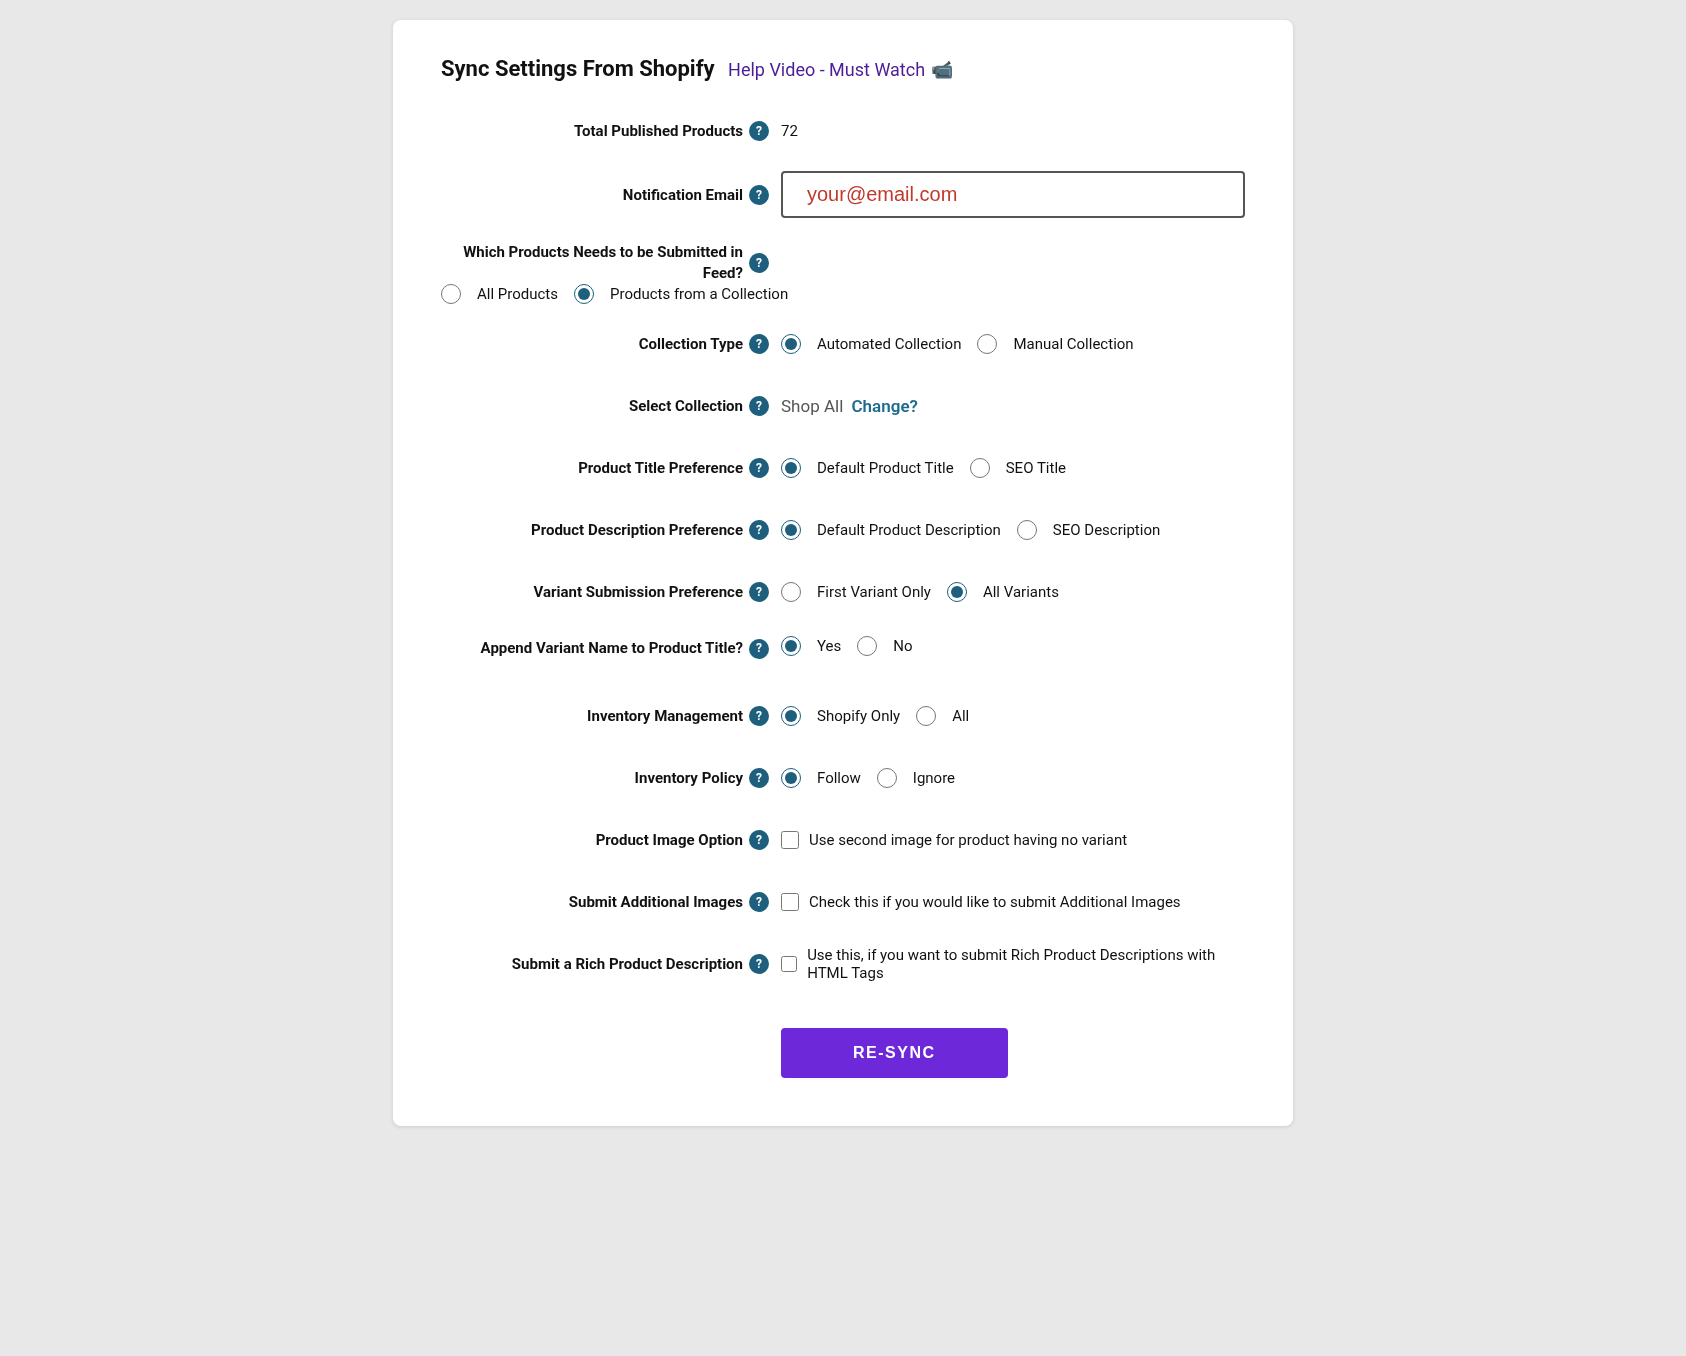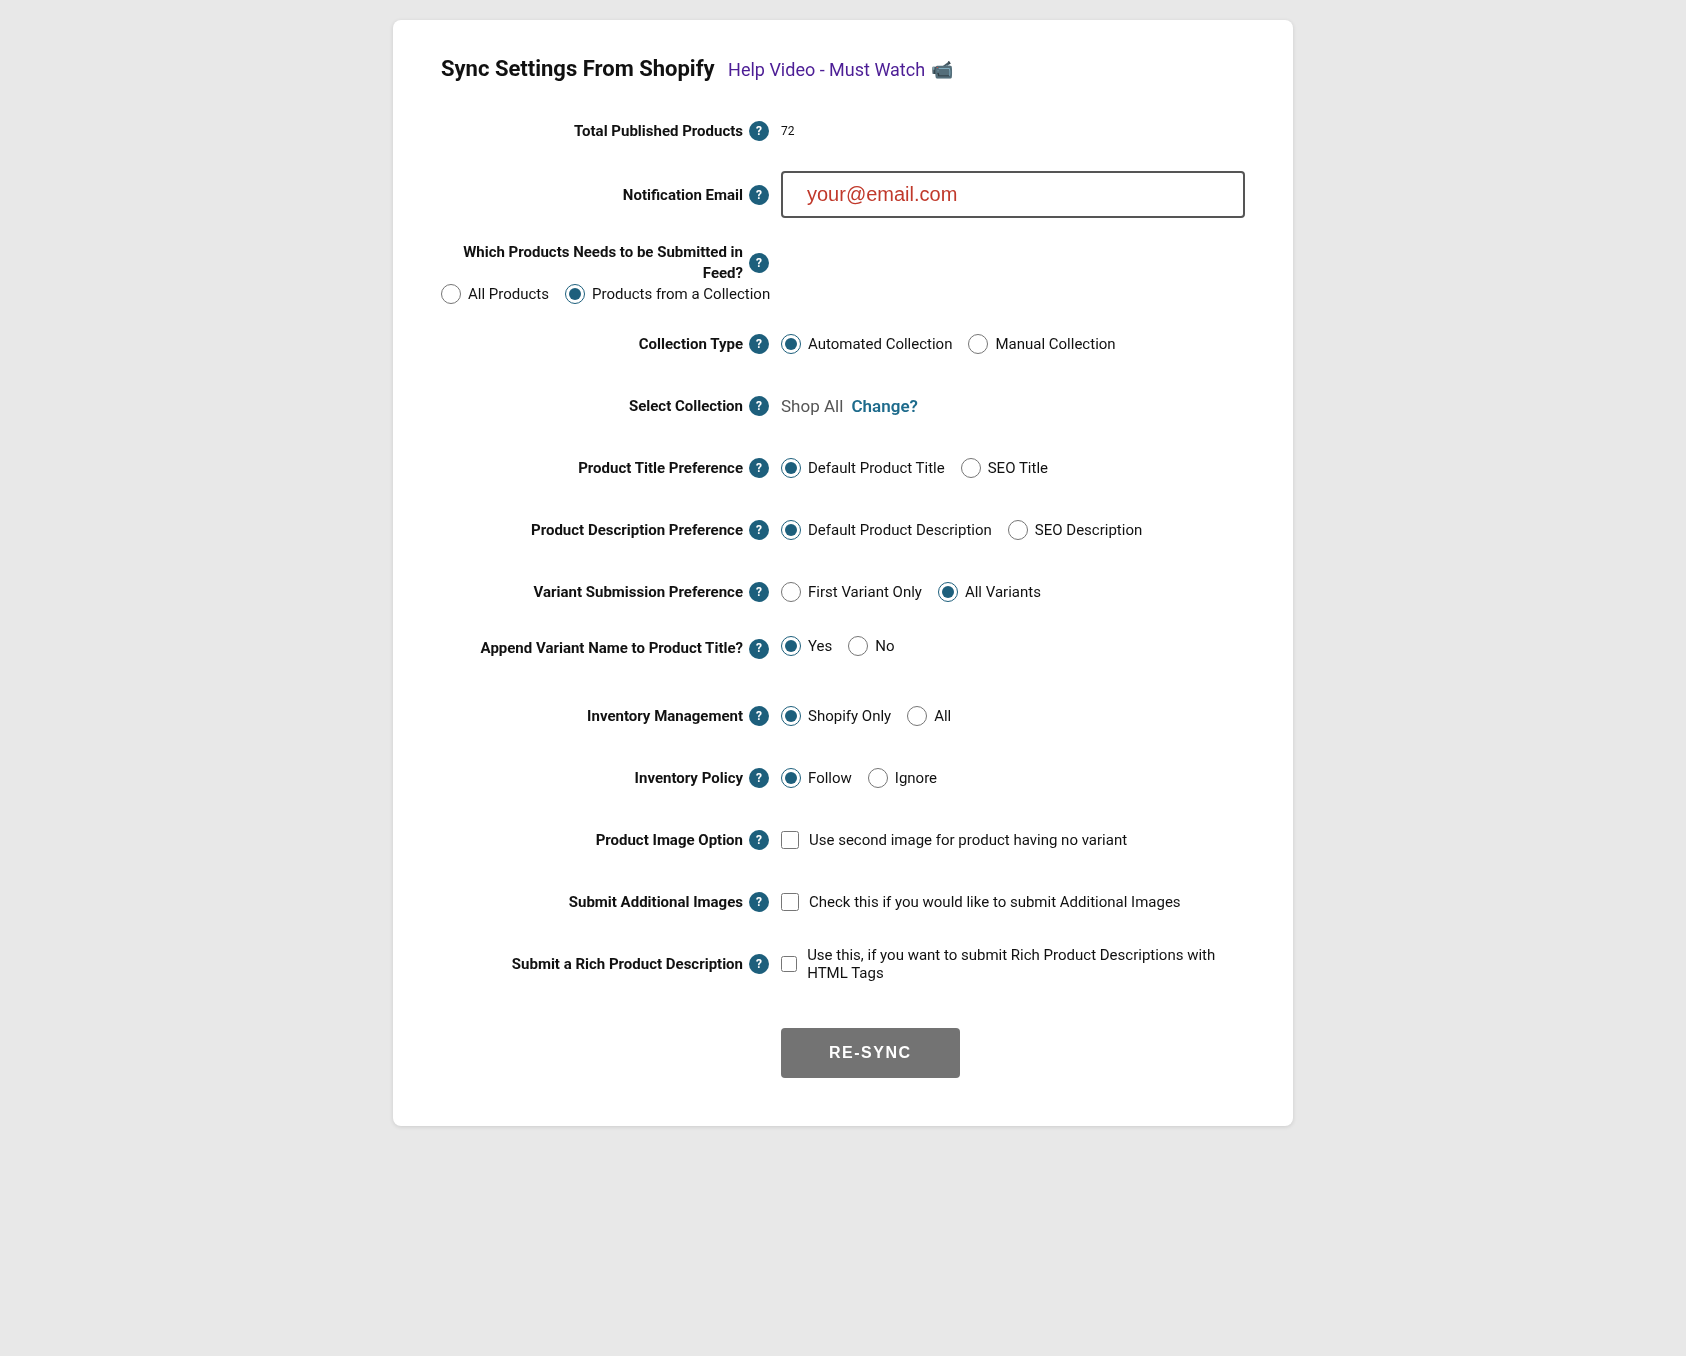--- a/index.html
+++ b/index.html
@@ -85,21 +85,21 @@
       border: 2px solid #555;
       border-radius: 4px;
       outline: none;
     }
     .email-input::placeholder {
       color: #c0392b;
     }
     .radio-label {
       display: flex;
       align-items: center;
-      gap: 7px;
+      gap: 16px;
       font-size: 15px;
       color: #111;
       cursor: pointer;
       white-space: nowrap;
     }
     .radio-label input[type="radio"] {
       width: 20px;
       height: 20px;
       accent-color: #1d5f7c;
       cursor: pointer;
@@ -111,38 +111,38 @@
       font-size: 15px;
       color: #111;
       cursor: pointer;
     }
     .checkbox-label input[type="checkbox"] {
       width: 18px;
       height: 18px;
       cursor: pointer;
     }
     .static-value {
-      font-size: 12px;
+      font-size: 15px;
       color: #111;
     }
     .collection-text {
       font-size: 17px;
       color: #555;
     }
     .collection-link {
       color: #1e6b8c;
       font-weight: 600;
       text-decoration: none;
       margin-left: 4px;
     }
     .resync-btn {
-      background: #737373;
+      background: #6d28d9;
       color: #fff;
       border: none;
-      padding: 16px 48px;
+      padding: 16px 72px;
       font-size: 16px;
       font-weight: 700;
       letter-spacing: 1.5px;
       border-radius: 4px;
       cursor: pointer;
       margin-top: 24px;
       margin-left: 340px;
     }
   </style>
 </head>

